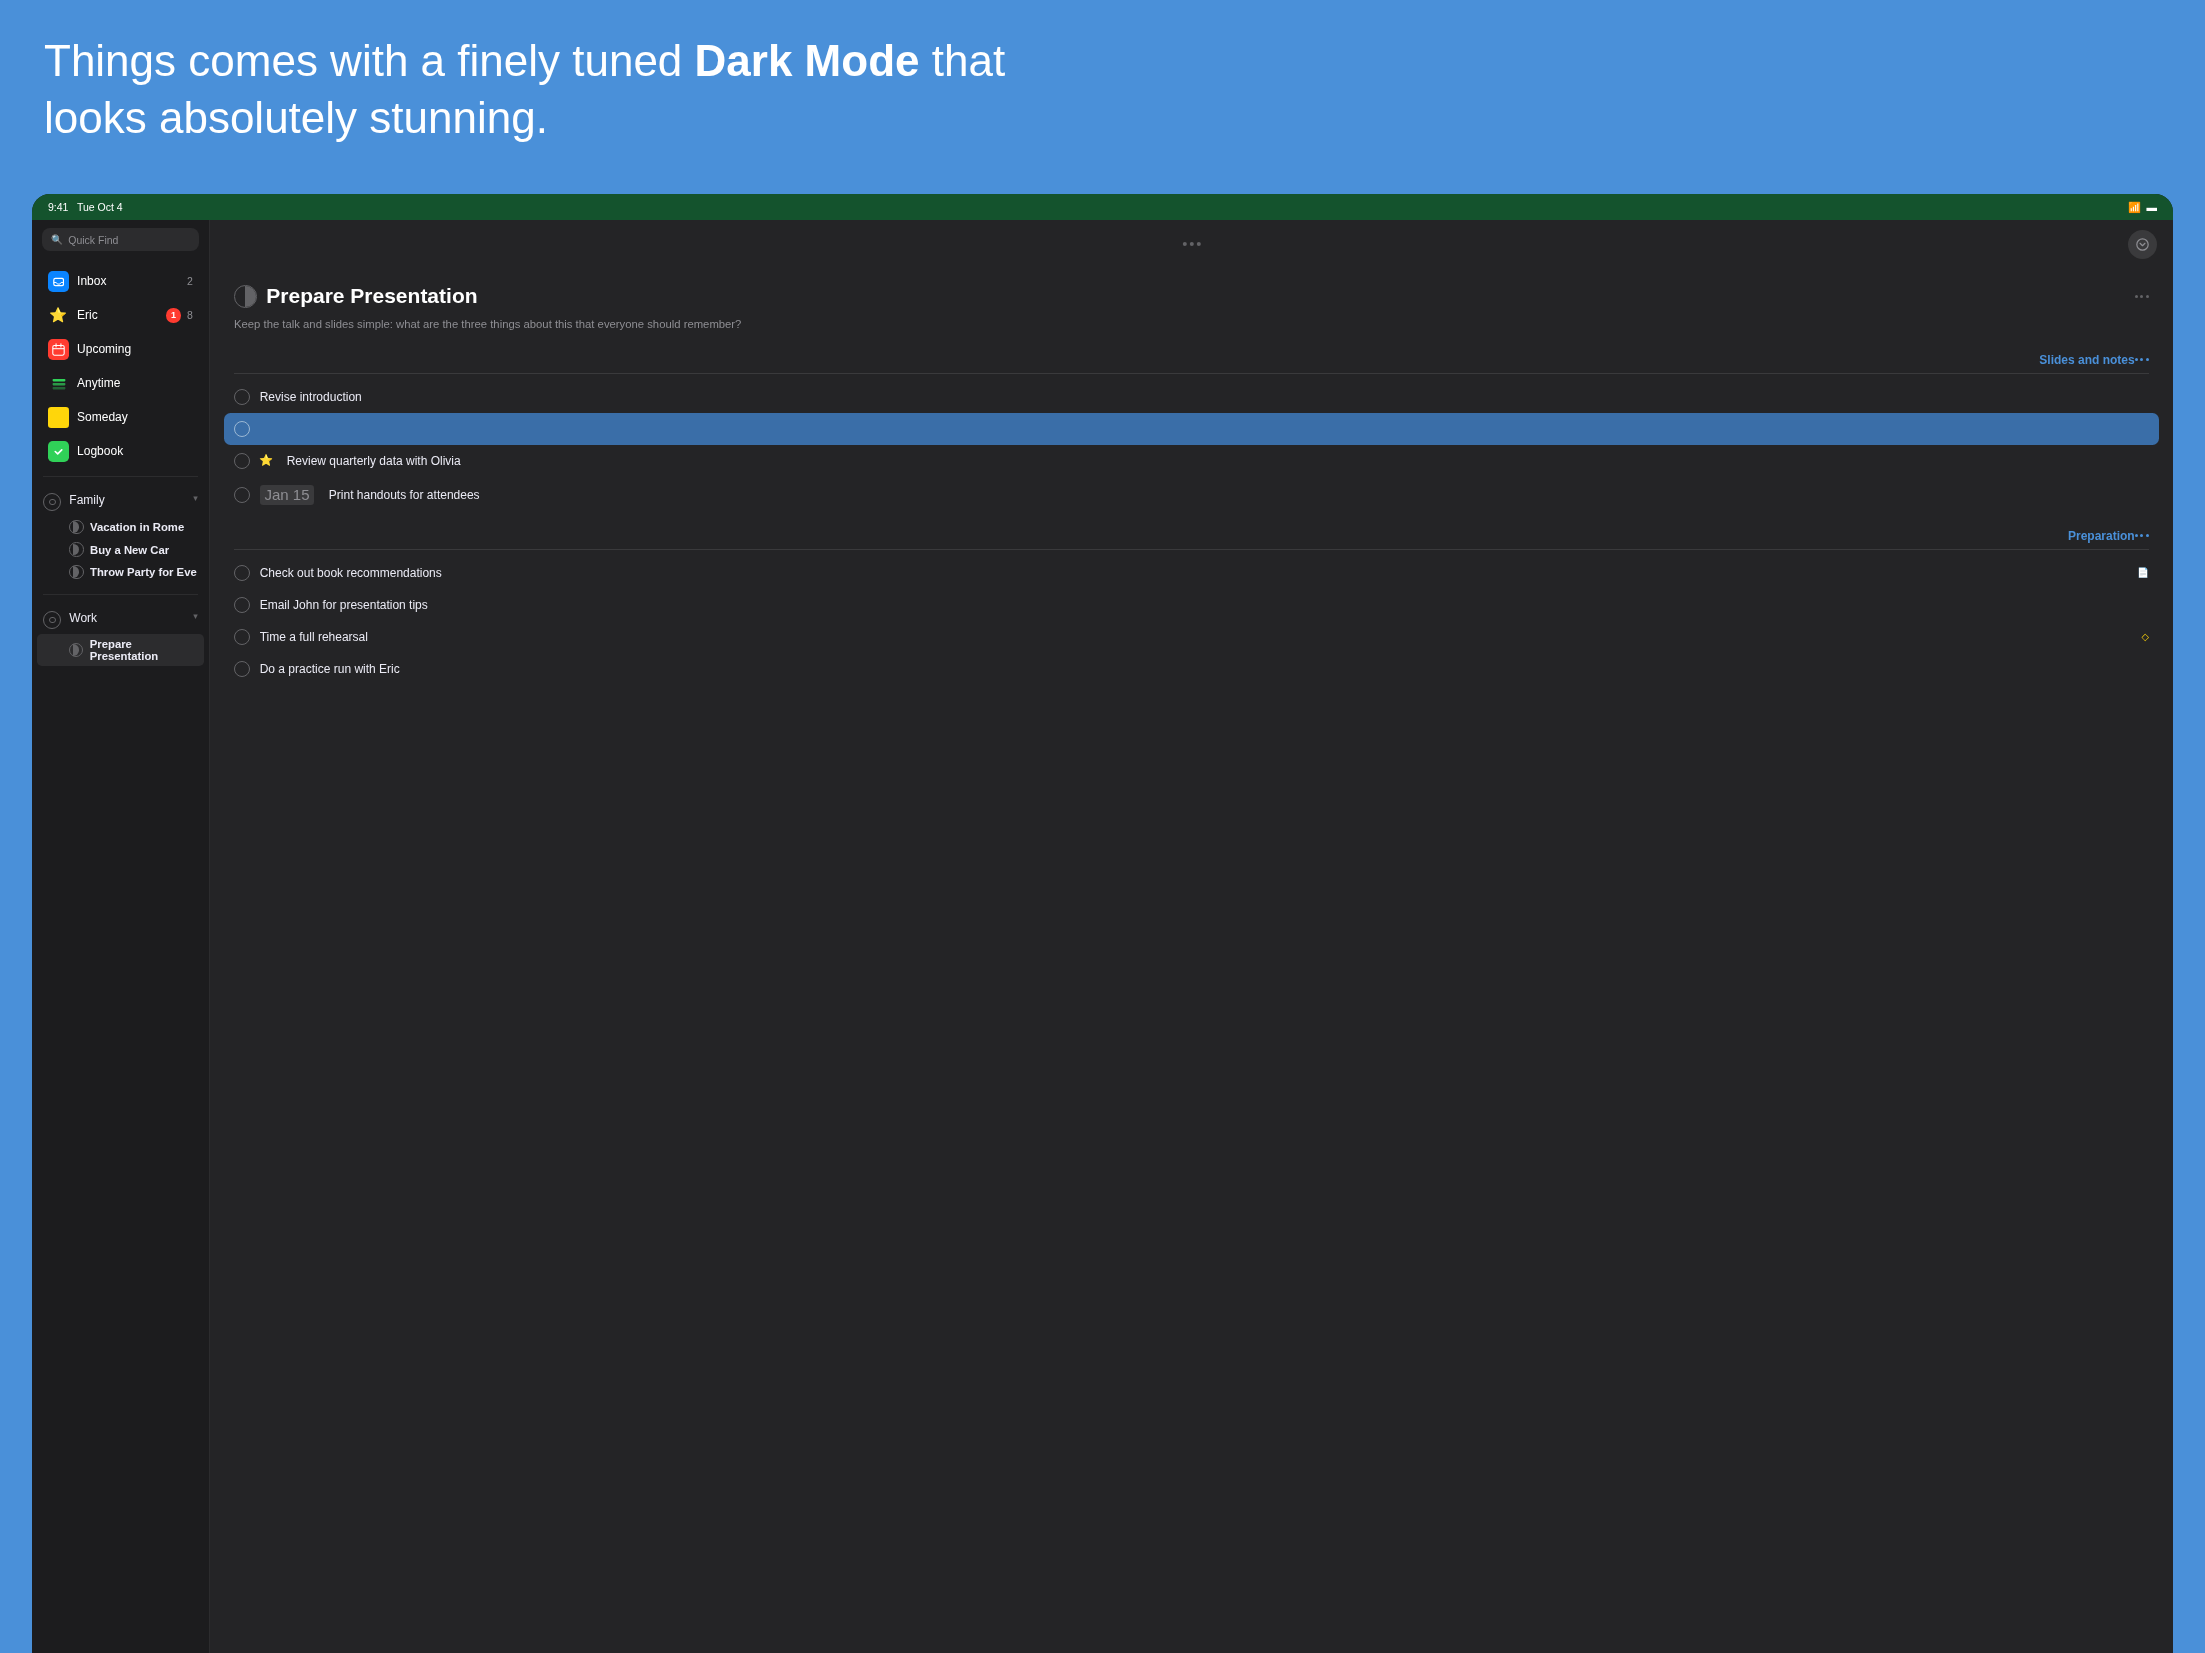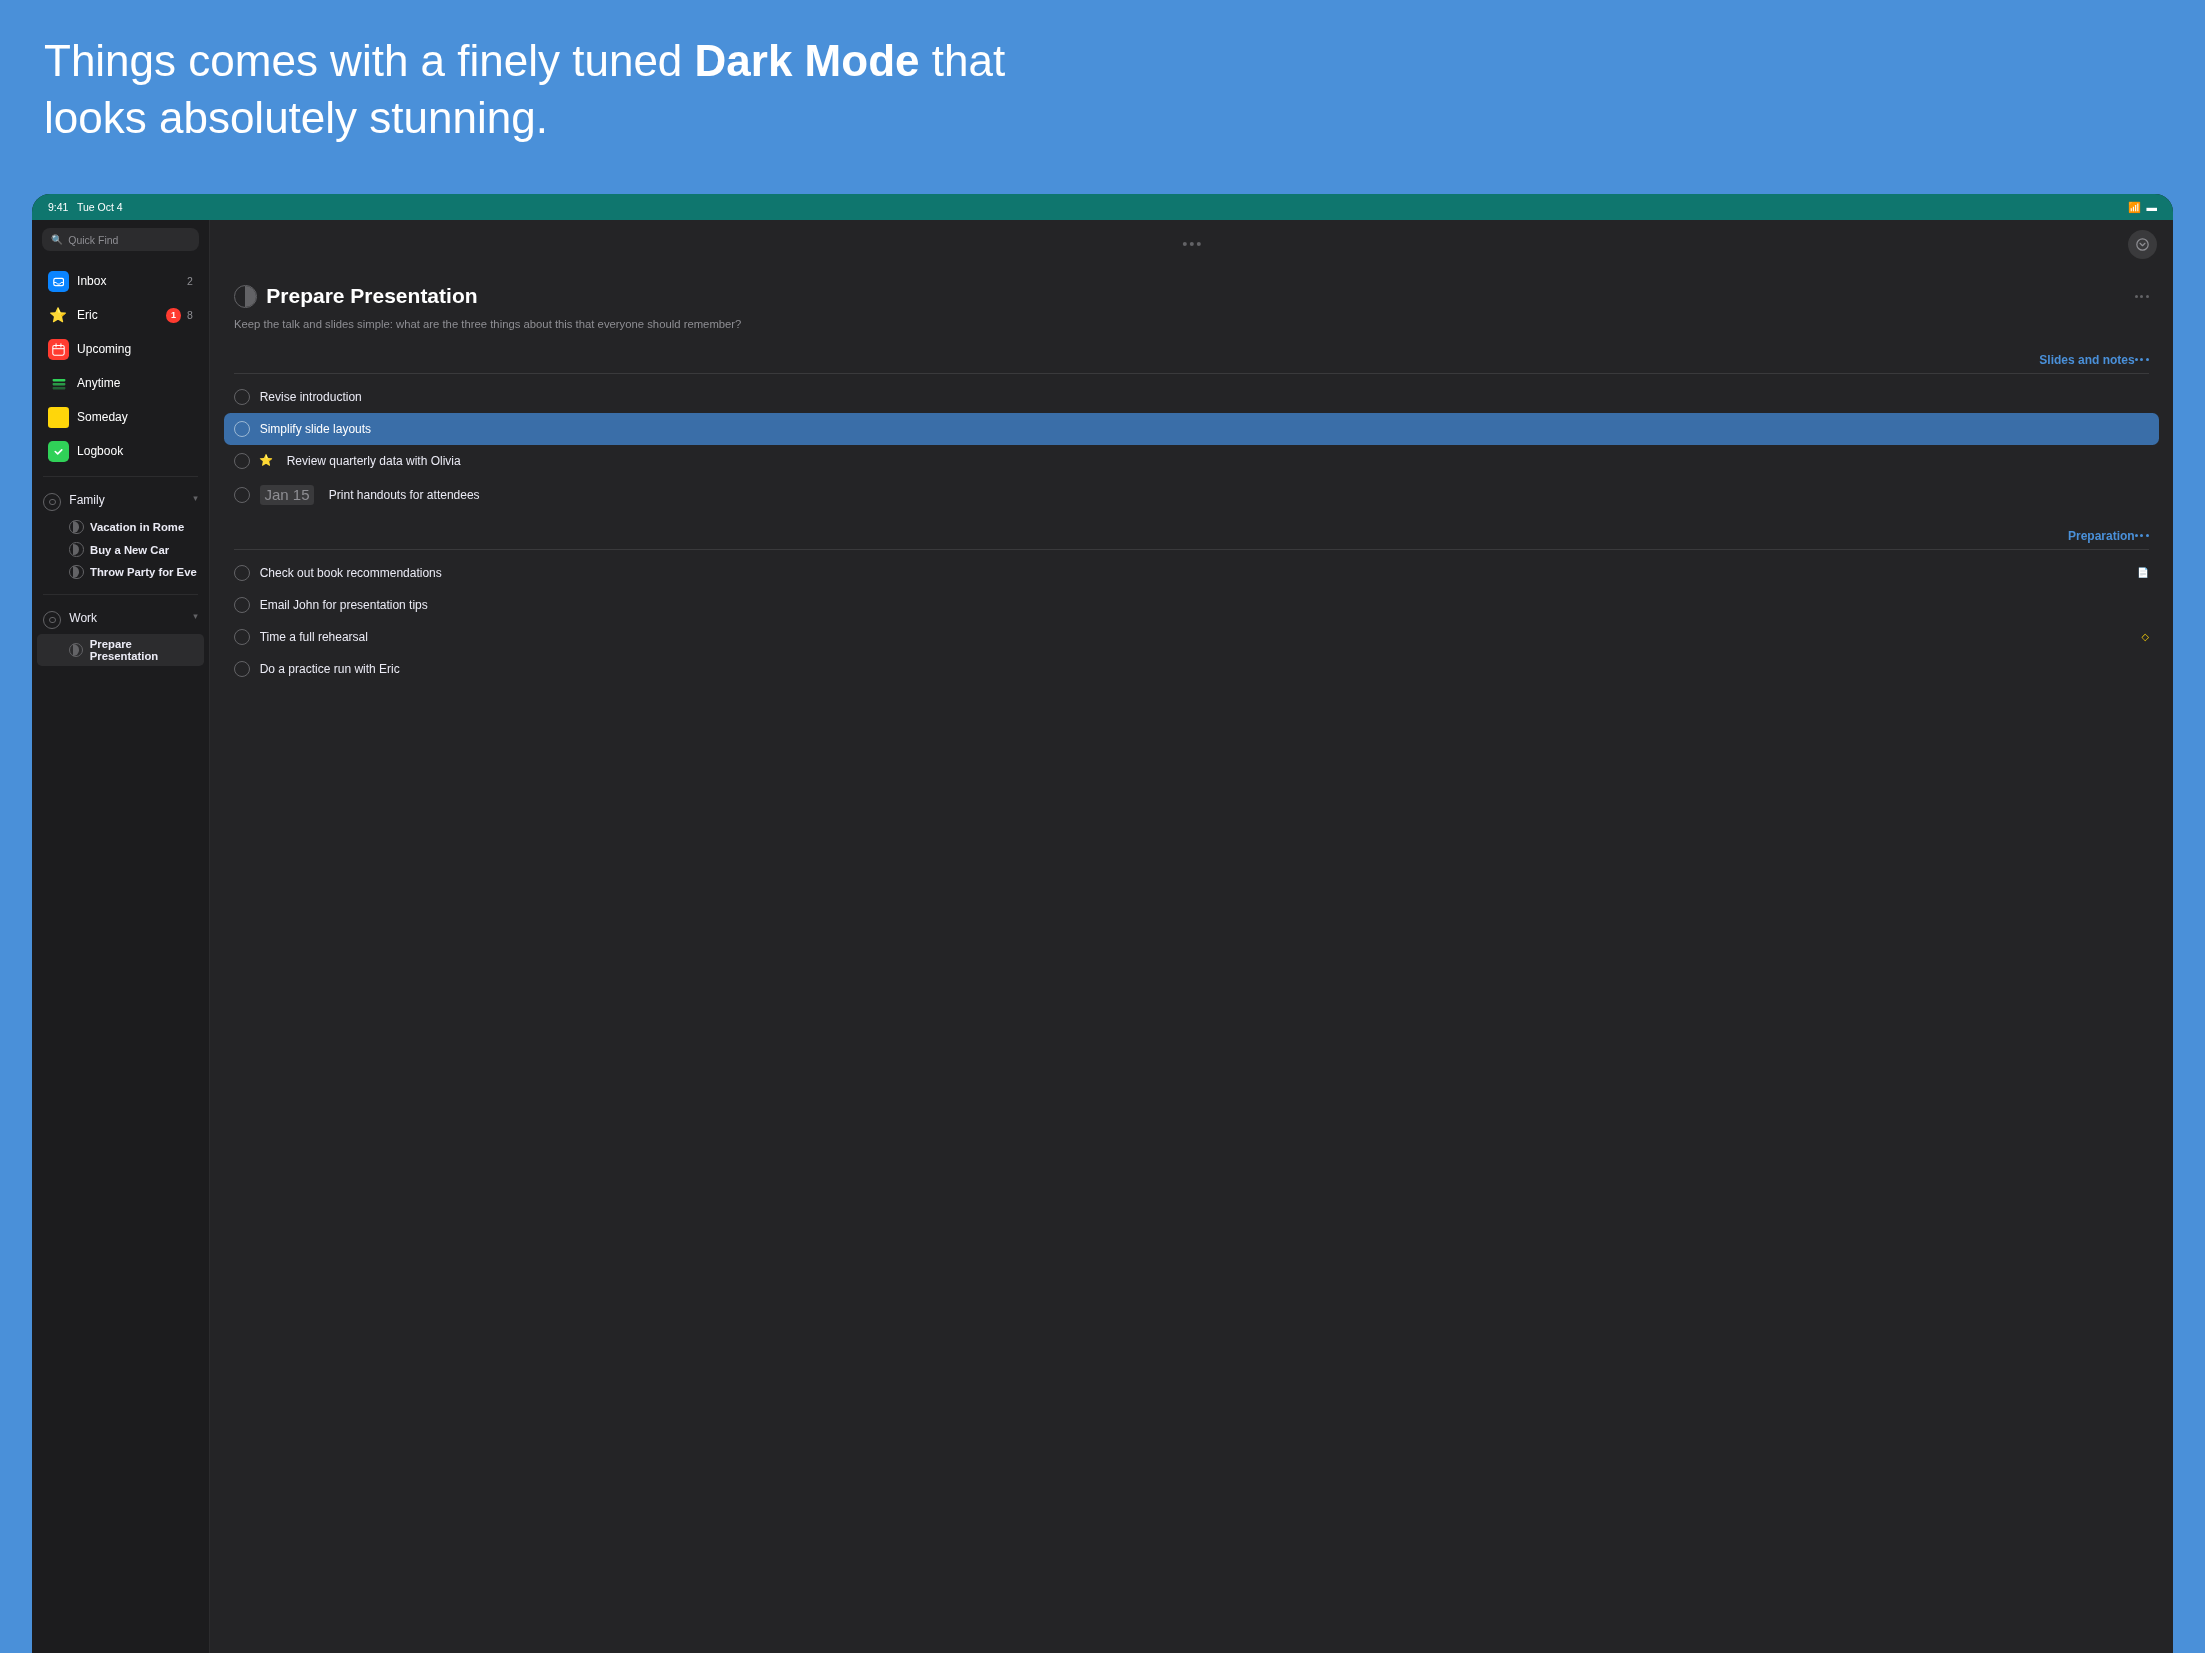--- a/index.html
+++ b/index.html
@@ -35,21 +35,21 @@
       overflow: hidden;
       display: flex;
       flex-direction: column;
     }
 
     .device-status-bar {
       display: flex;
       align-items: center;
       justify-content: space-between;
       padding: 6.5px 16px;
-      background: #0f766e;
+      background: #14532d;
       flex-shrink: 0;
     }
 
     .status-time {
       color: #ffffff;
       font-size: 10.5px;
       font-weight: 500;
     }
 
     .status-icons {
@@ -646,21 +646,20 @@
             </div>
           </div>
 
           <div class="task-item">
             <div class="checkbox"></div>
             <span class="task-text">Revise introduction</span>
           </div>
 
           <div class="task-item highlighted">
             <div class="checkbox highlighted"></div>
-            <span class="task-text highlighted">Simplify slide layouts</span>
           </div>
 
           <div class="task-item">
             <div class="checkbox"></div>
             <span class="star-badge">⭐</span>
             <span class="task-text">Review quarterly data with Olivia</span>
           </div>
 
           <div class="task-item">
             <div class="checkbox"></div>

